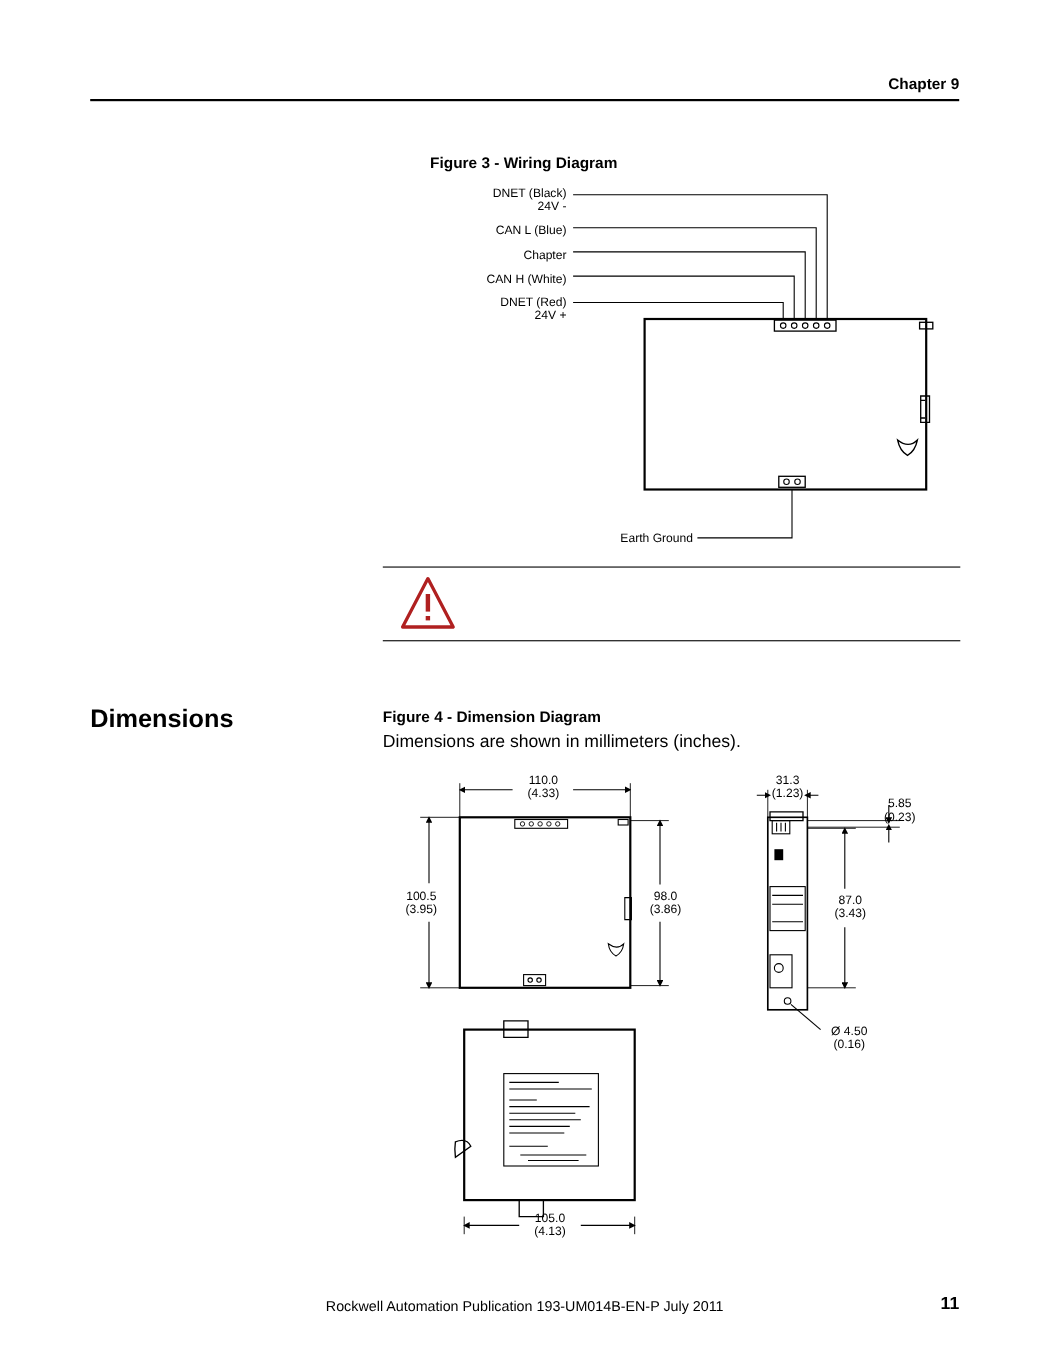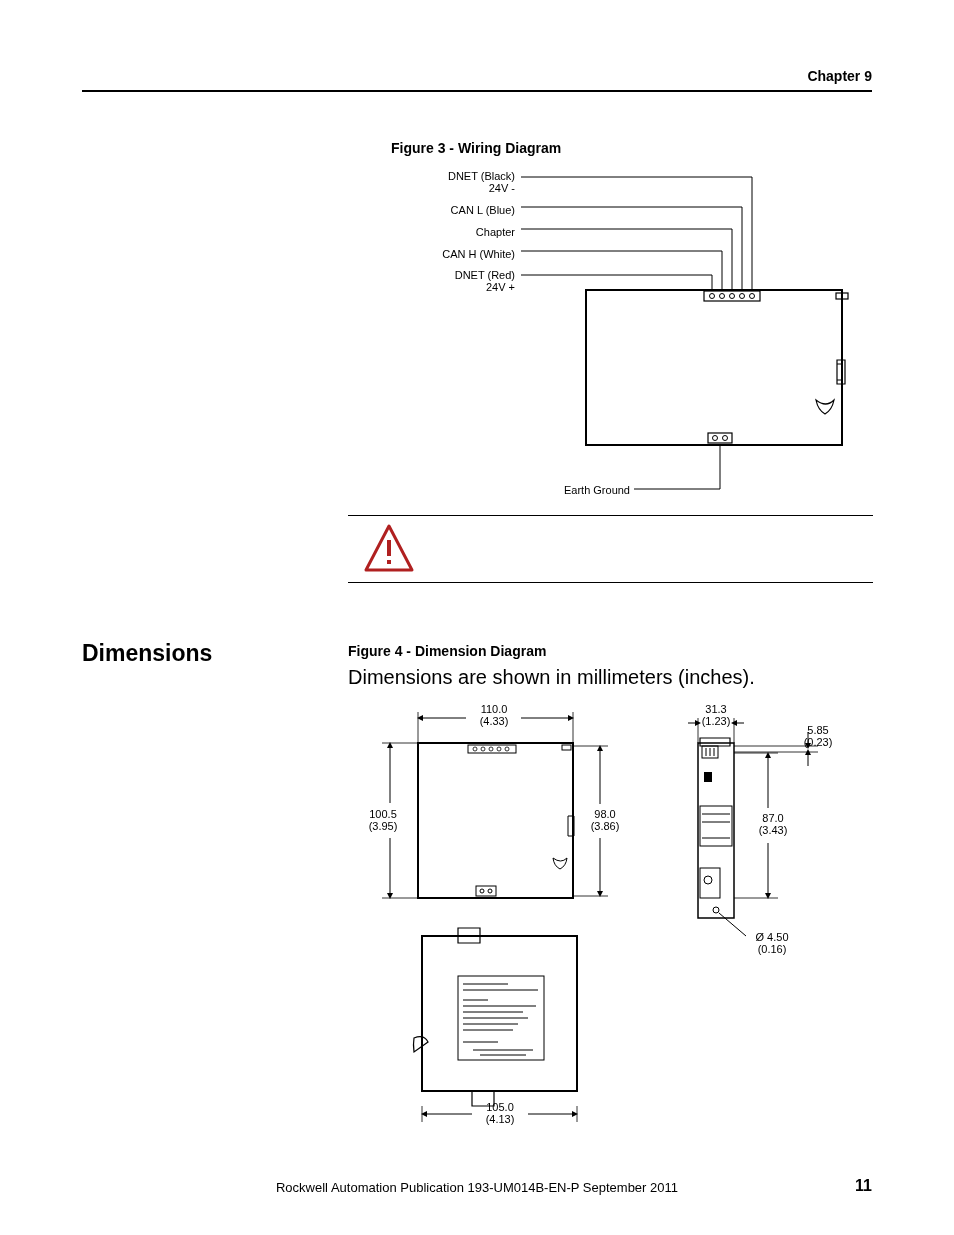--- a/index.html
+++ b/index.html
@@ -87,21 +87,21 @@
     position: absolute;
     top: 643px;
     left: 348px;
     font-weight: bold;
     font-size: 14px;
   }
   .dim-note {
     position: absolute;
     top: 666px;
     left: 348px;
-    font-size: 20px;
+    font-size: 16px;
   }
   .dim-svg {
     position: absolute;
     top: 698px;
     left: 348px;
     width: 525px;
     height: 450px;
   }
   .footer {
     position: absolute;
@@ -304,16 +304,16 @@
       <text x="425" y="124" text-anchor="middle" font-size="11">87.0</text>
       <text x="425" y="136" text-anchor="middle" font-size="11">(3.43)</text>
 
       <circle cx="368" cy="212" r="3" fill="none" stroke="#000"></circle>
       <line x1="371" y1="215" x2="398" y2="238" stroke="#000" stroke-width="1"></line>
       <text x="424" y="243" text-anchor="middle" font-size="11">Ø 4.50</text>
       <text x="424" y="255" text-anchor="middle" font-size="11">(0.16)</text>
     </g>
   </svg>
 
-  <div class="footer">Rockwell Automation Publication  193-UM014B-EN-P September 2011</div>
+  <div class="footer">Rockwell Automation Publication  193-UM014B-EN-P July 2011</div>
   <div class="page-num">11</div>
 
 </div>
 
 </body></html>

